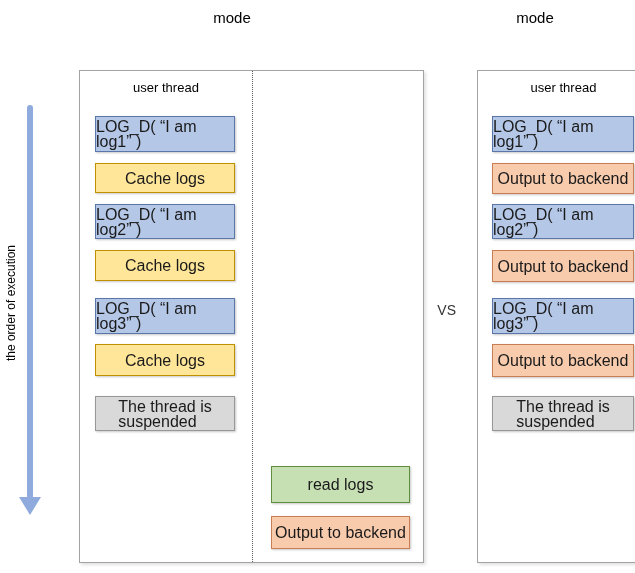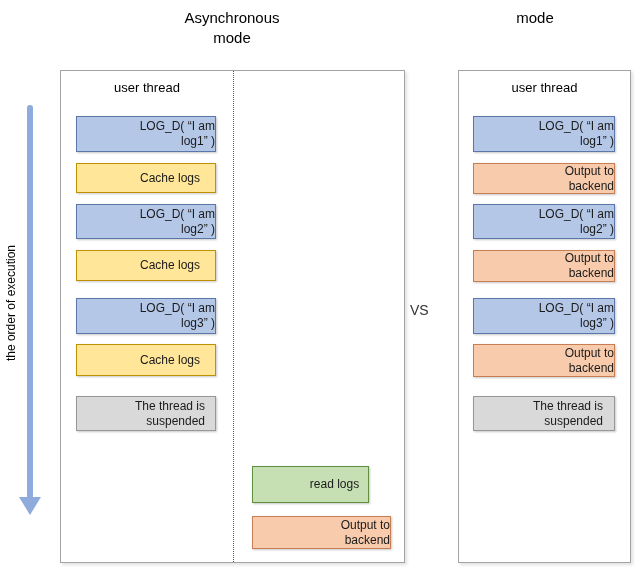--- a/index.html
+++ b/index.html
@@ -10,63 +10,62 @@
   .mode-title{
     position:absolute;top:8px;width:200px;text-align:center;
     font-size:15px;line-height:20px;color:#000;
   }
   .title-left{left:132px;}
   .title-right{left:435px;}
   .panel{
     position:absolute;top:70px;height:493px;background:#fff;
     border:1px solid #a3a3a3;box-sizing:border-box;
     box-shadow:2px 2px 3px rgba(0,0,0,0.12);
+    margin-left:19px;
   }
   .panel-left{left:60px;width:345px;}
   .panel-right{left:458px;width:173px;}
   .col-header{
     position:absolute;top:9px;font-size:13px;text-align:center;color:#000;
   }
   .dotted-divider{
     position:absolute;left:172px;top:0;height:100%;width:0;
     border-left:1px dotted #595959;
   }
   .flow-box{
     position:absolute;box-sizing:border-box;border:1px solid;
-    display:flex;align-items:center;justify-content:center;text-align:right;
-    font-size:12px;line-height:15px;white-space:pre-line;
+    display:flex;align-items:center;justify-content:center;text-align:left;
+    font-size:16px;line-height:15px;white-space:pre-line;
     box-shadow:1px 1px 2px rgba(0,0,0,0.22);
-    padding-left:48px;
   }
   .exec-arrow-shaft{
     position:absolute;left:27px;top:105px;width:6px;height:394px;border-radius:3px;
   }
   .exec-arrow-head{
     position:absolute;left:19px;top:497px;width:0;height:0;
     border-left:11px solid transparent;border-right:11px solid transparent;
     border-top:18px solid #8FAADC;
   }
   .exec-label{
     position:absolute;left:3px;top:230px;height:146px;width:16px;
     display:flex;align-items:center;justify-content:center;
   }
   .exec-label span{
     writing-mode:vertical-rl;transform:rotate(180deg);
     font-size:12px;color:#000;white-space:nowrap;
   }
   .vs{
-    position:absolute;left:410px;top:302px;width:46px;text-align:left;
+    position:absolute;left:410px;top:302px;width:46px;text-align:right;
     font-size:14px;color:#333;
   }
 </style>
 </head>
 <body>
 
 <div class="mode-title title-left">
-  <div>Asynchronous</div>
   <div>mode</div>
 </div>
 
 <div class="mode-title title-right">
   <div>mode</div>
 </div>
 
 <div class="exec-arrow-shaft" style="background: rgb(143, 170, 220);"></div>
 <div class="exec-arrow-head" style="border-top-color: rgb(143, 170, 220);"></div>
 <div class="exec-label">
@@ -80,21 +79,21 @@
       <div class="flow-box" style="left: 15px; top: 45px; width: 140px; height: 36px; background: rgb(180, 199, 231); border-color: rgb(91, 118, 168);">LOG_D( “I am log1” )</div>
       <div class="flow-box" style="left: 15px; top: 92px; width: 140px; height: 30px; background: rgb(255, 230, 153); border-color: rgb(191, 144, 0);">Cache logs</div>
       <div class="flow-box" style="left: 15px; top: 133px; width: 140px; height: 35px; background: rgb(180, 199, 231); border-color: rgb(91, 118, 168);">LOG_D( “I am log2” )</div>
       <div class="flow-box" style="left: 15px; top: 179px; width: 140px; height: 31px; background: rgb(255, 230, 153); border-color: rgb(191, 144, 0);">Cache logs</div>
       <div class="flow-box" style="left: 15px; top: 227px; width: 140px; height: 36px; background: rgb(180, 199, 231); border-color: rgb(91, 118, 168);">LOG_D( “I am log3” )</div>
       <div class="flow-box" style="left: 15px; top: 273px; width: 140px; height: 32px; background: rgb(255, 230, 153); border-color: rgb(191, 144, 0);">Cache logs</div>
       <div class="flow-box" style="left: 15px; top: 325px; width: 140px; height: 35px; background: rgb(217, 217, 217); border-color: rgb(151, 151, 151);">The thread is
 suspended</div>
     </div>
   <div id="left-output">
-      <div class="flow-box" style="left: 191px; top: 395px; width: 117px; height: 37px; background: rgb(198, 224, 180); border-color: rgb(94, 142, 62);">read logs</div>
+      <div class="flow-box" style="left: 191px; top: 395px; width: 139px; height: 37px; background: rgb(198, 224, 180); border-color: rgb(94, 142, 62);">read logs</div>
       <div class="flow-box" style="left: 191px; top: 445px; width: 139px; height: 33px; background: rgb(248, 203, 173); border-color: rgb(200, 125, 82);">Output to backend</div>
     </div>
 </div>
 
 <div class="vs">VS</div>
 
 <div class="panel panel-right">
   <div class="col-header" style="left:0;width:100%;">user thread</div>
   <div id="right-user">
       <div class="flow-box" style="left: 14px; top: 45px; width: 142px; height: 36px; background: rgb(180, 199, 231); border-color: rgb(91, 118, 168);">LOG_D( “I am log1” )</div>

